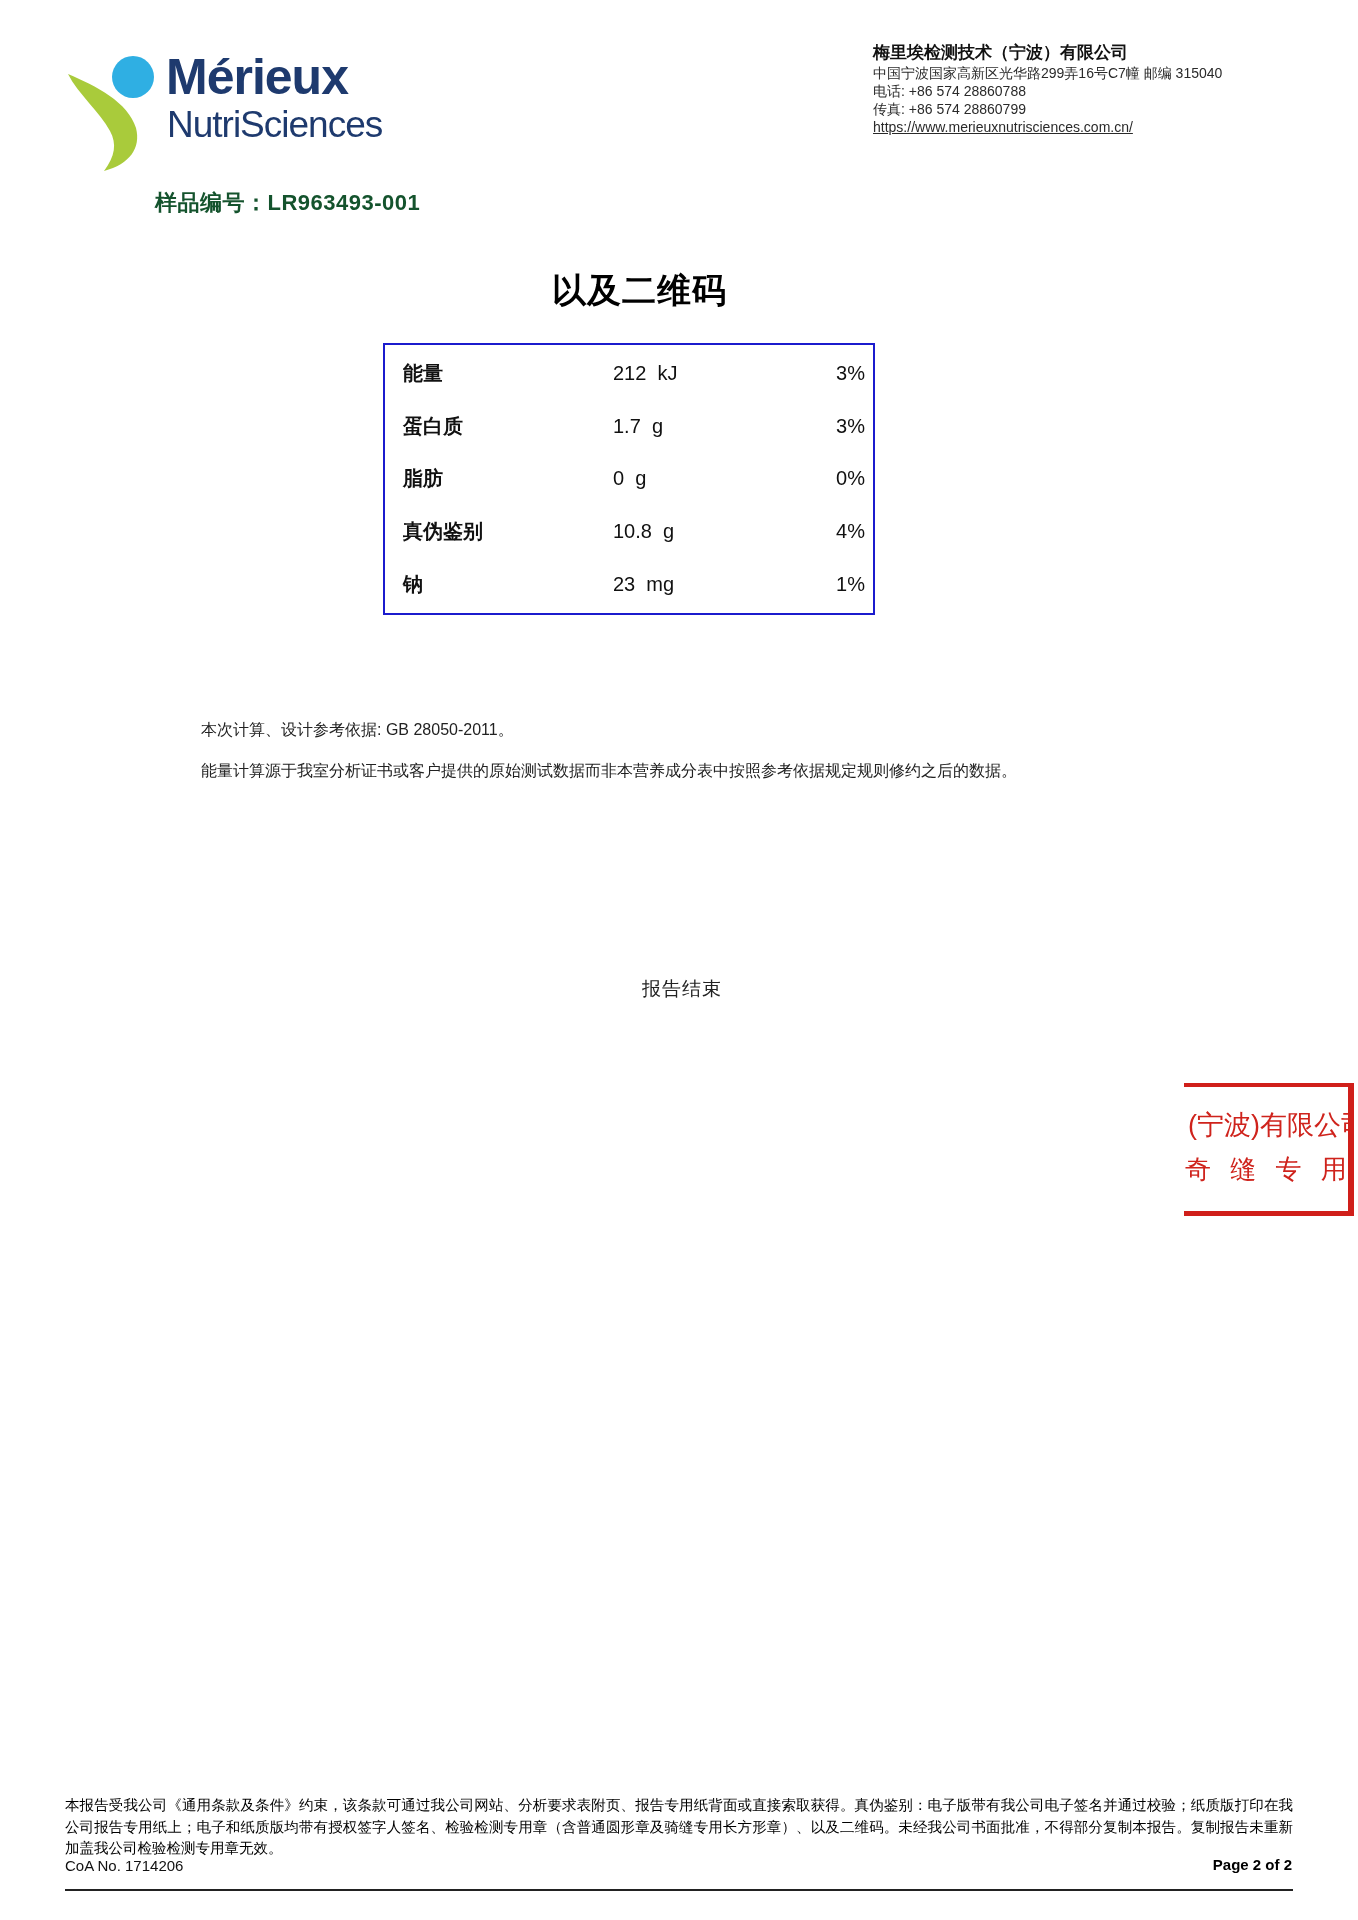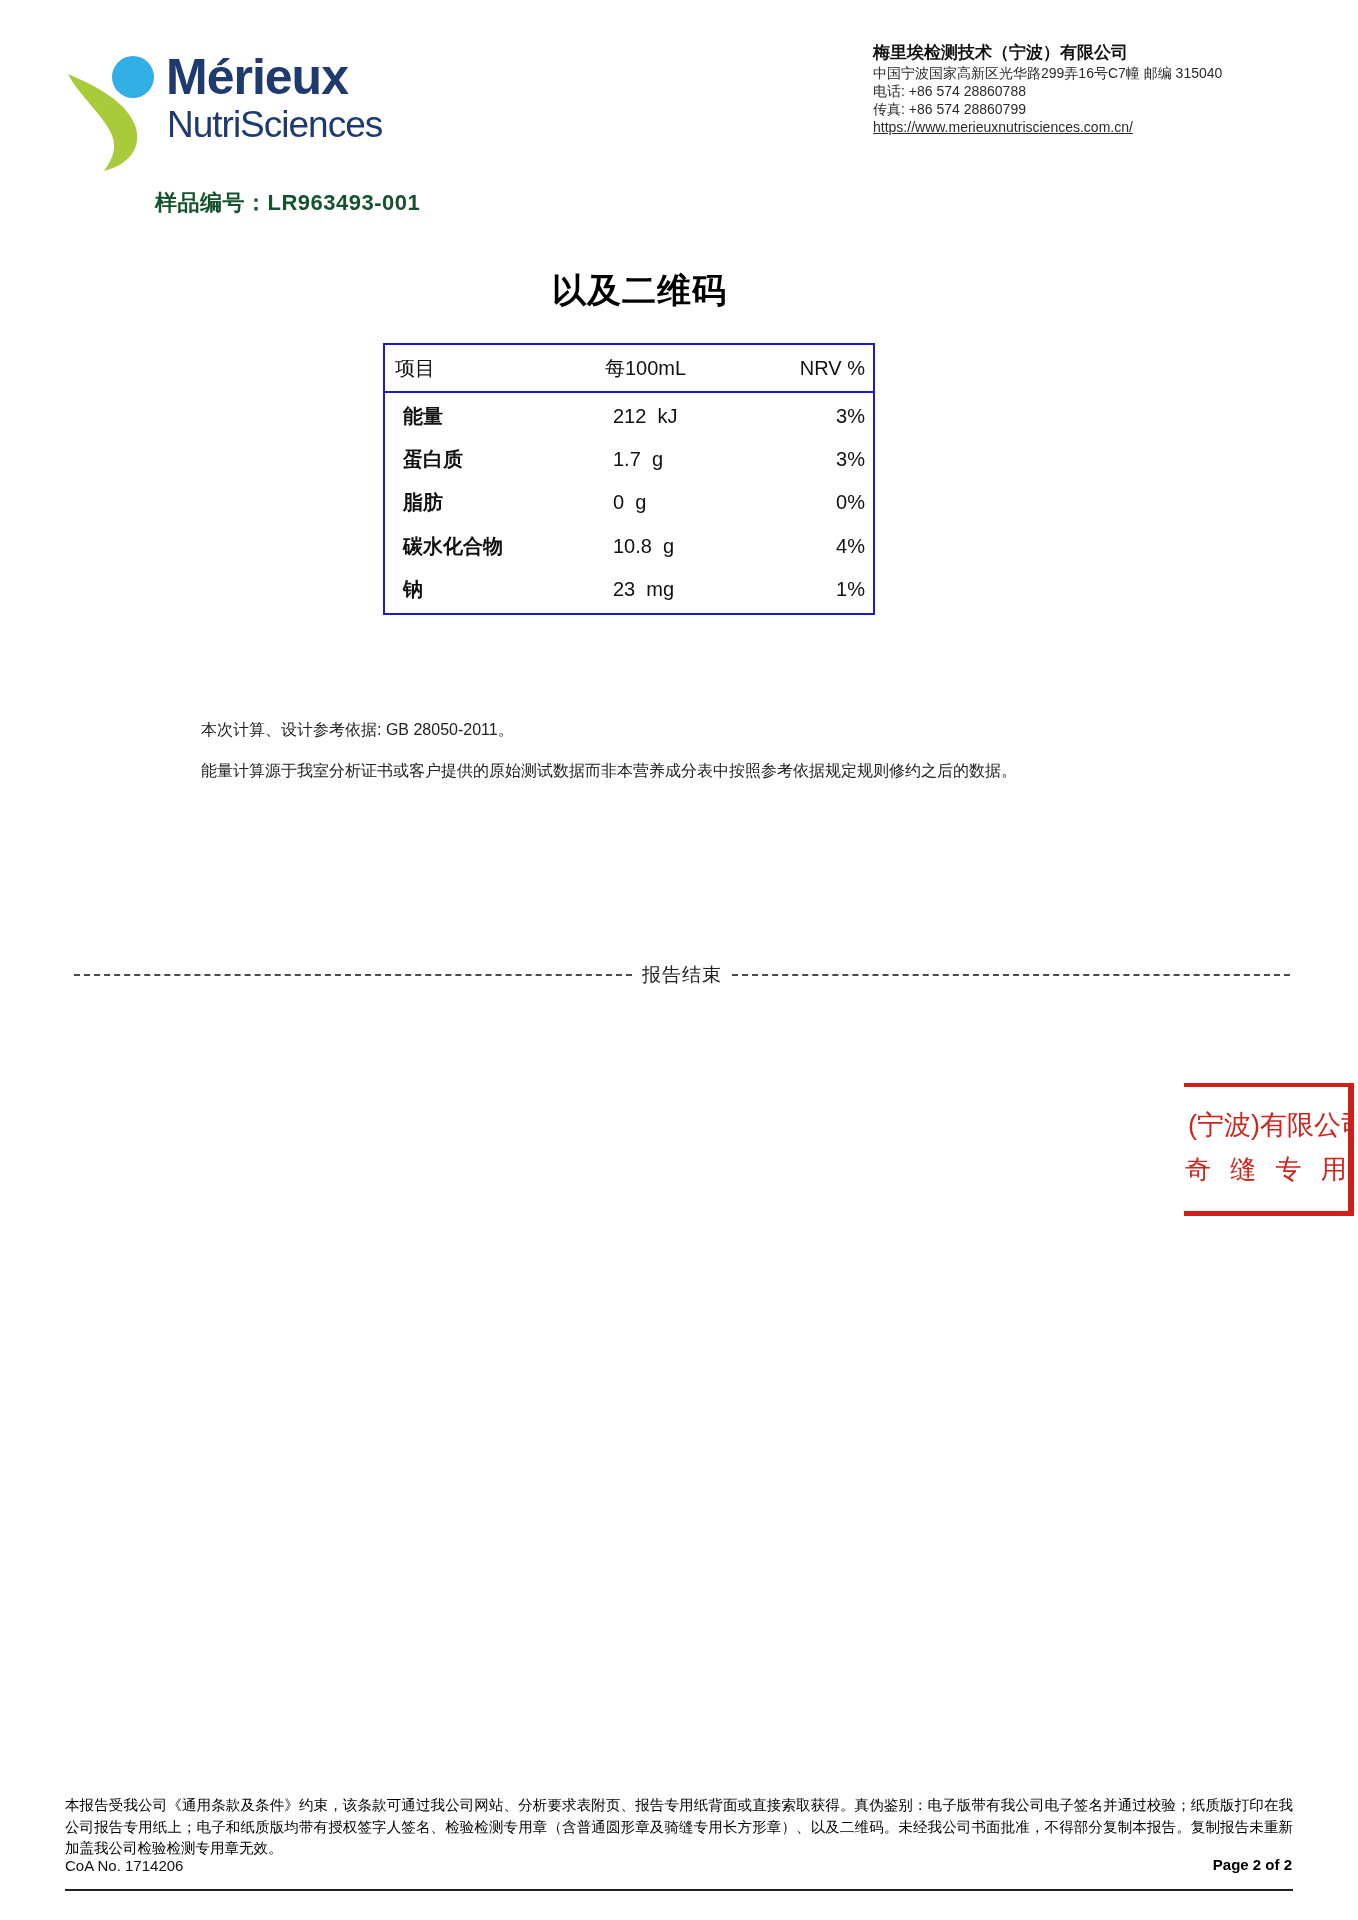--- a/index.html
+++ b/index.html
@@ -52,21 +52,21 @@
   .c3{text-align:right;padding-right:8px;}
 
   
   .note{font-size:16px;color:#222;}
   .note1{left:201px;top:720px;}
   .note2{left:201px;top:761px;}
 
   
   .enddiv{
     left:74px;top:964px;width:1216px;height:22px;
-    display:flex;align-items:center;gap:10px;color:#222;
+    display:flex;align-items:center;gap:10px;color:#222;flex-direction:column;
   }
   .dash{flex:1;border-top:2px dashed #4a4a4a;height:0;}
   .endlabel{font-size:19px;letter-spacing:1px;white-space:nowrap;}
 
   
   .stamp{
     left:1184px;top:1083px;width:170px;height:133px;box-sizing:border-box;
     border-top:4px solid #d01f1a;border-right:6px solid #d01f1a;border-bottom:5px solid #d01f1a;
     color:#cf231c;overflow:hidden;
   }
@@ -101,43 +101,38 @@
     <div>电话: +86 574 28860788</div>
     <div>传真: +86 574 28860799</div>
     <div class="site">https://www.merieuxnutrisciences.com.cn/</div>
   </div>
 
   <div class="abs sample">样品编号：LR963493-001</div>
 
   <div class="abs rtitle">以及二维码</div>
 
   <div class="abs ntable">
-    <div class="thead">
-      <div class="c1">项目</div>
-      <div class="c2">每100mL</div>
-      <div class="c3">NRV %</div>
-    </div>
     <div class="tbody">
       <div class="trow">
         <div class="c1">能量</div>
         <div class="c2">212  kJ</div>
         <div class="c3">3%</div>
       </div>
       <div class="trow">
         <div class="c1">蛋白质</div>
         <div class="c2">1.7  g</div>
         <div class="c3">3%</div>
       </div>
       <div class="trow">
         <div class="c1">脂肪</div>
         <div class="c2">0  g</div>
         <div class="c3">0%</div>
       </div>
       <div class="trow">
-        <div class="c1">碳水化合物</div>
+        <div class="c1">真伪鉴别</div>
         <div class="c2">10.8  g</div>
         <div class="c3">4%</div>
       </div>
       <div class="trow">
         <div class="c1">钠</div>
         <div class="c2">23  mg</div>
         <div class="c3">1%</div>
       </div>
     </div>
   </div>

